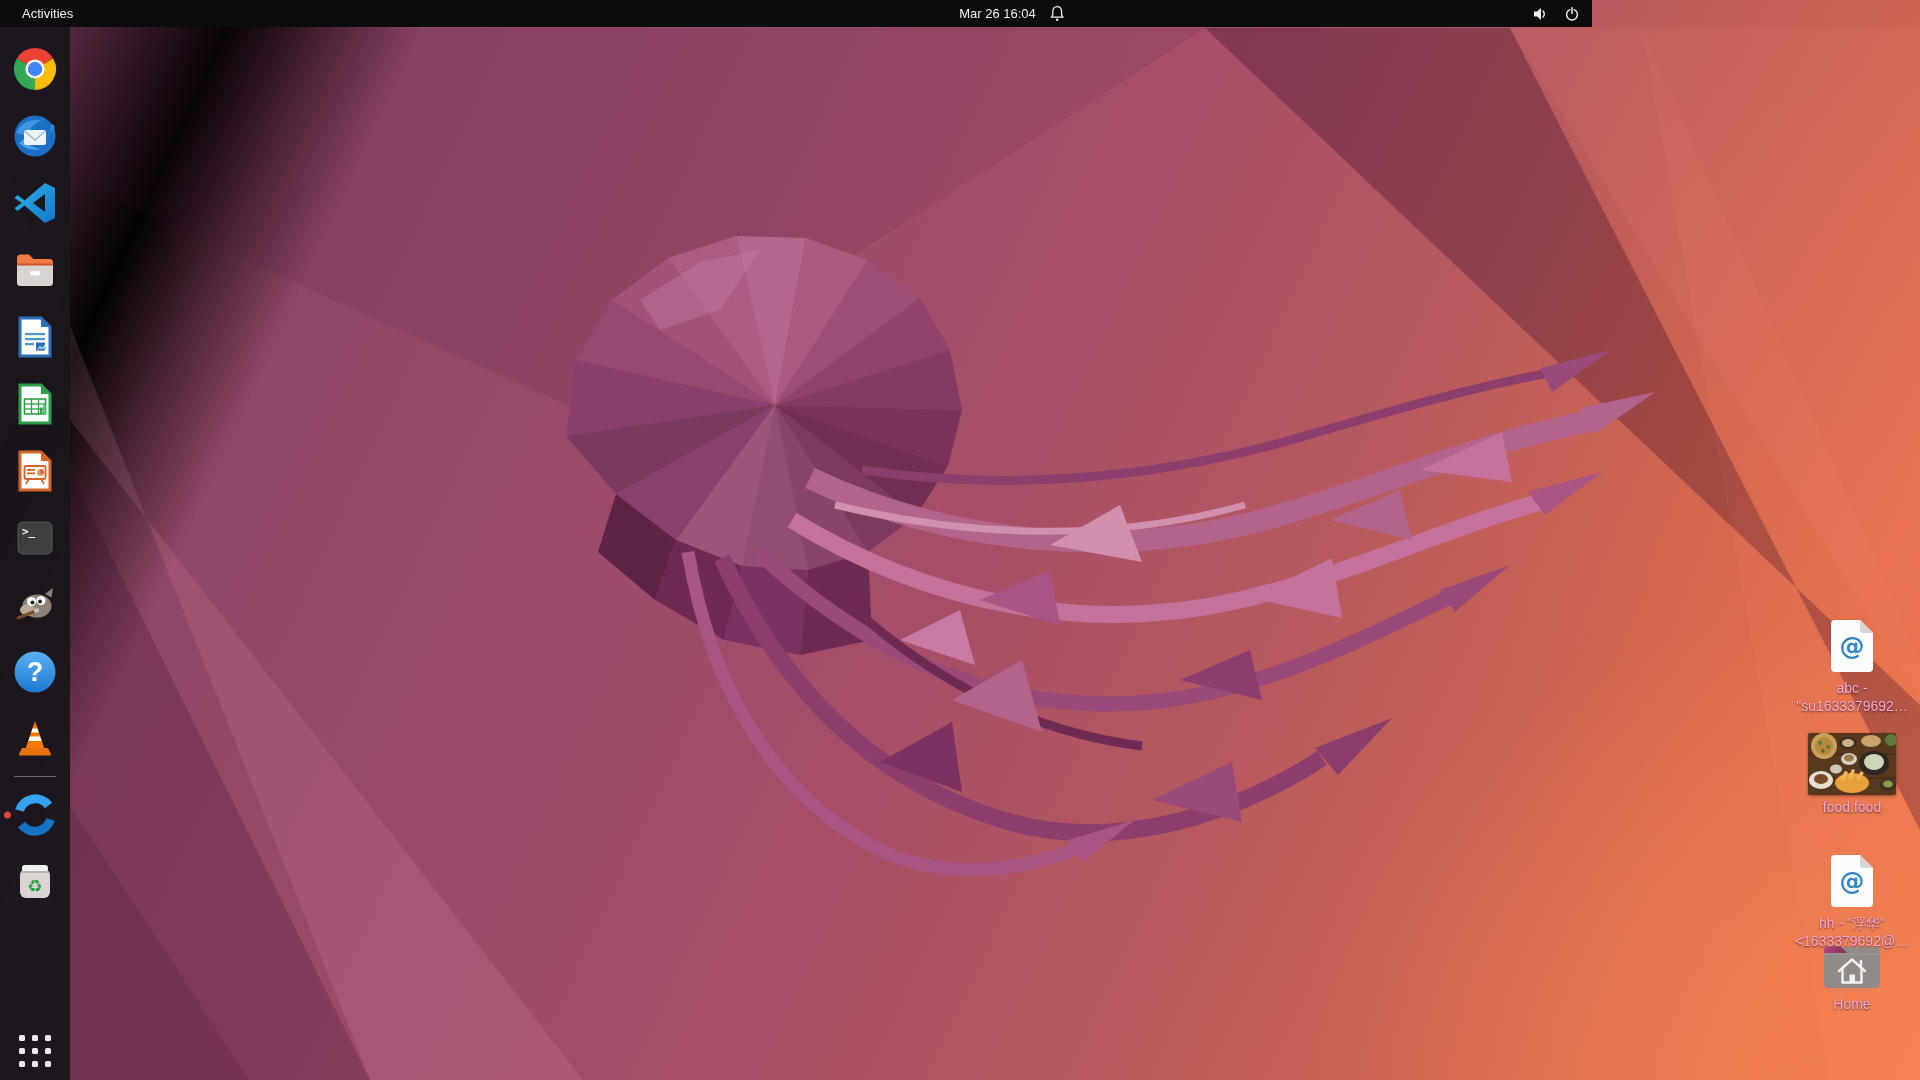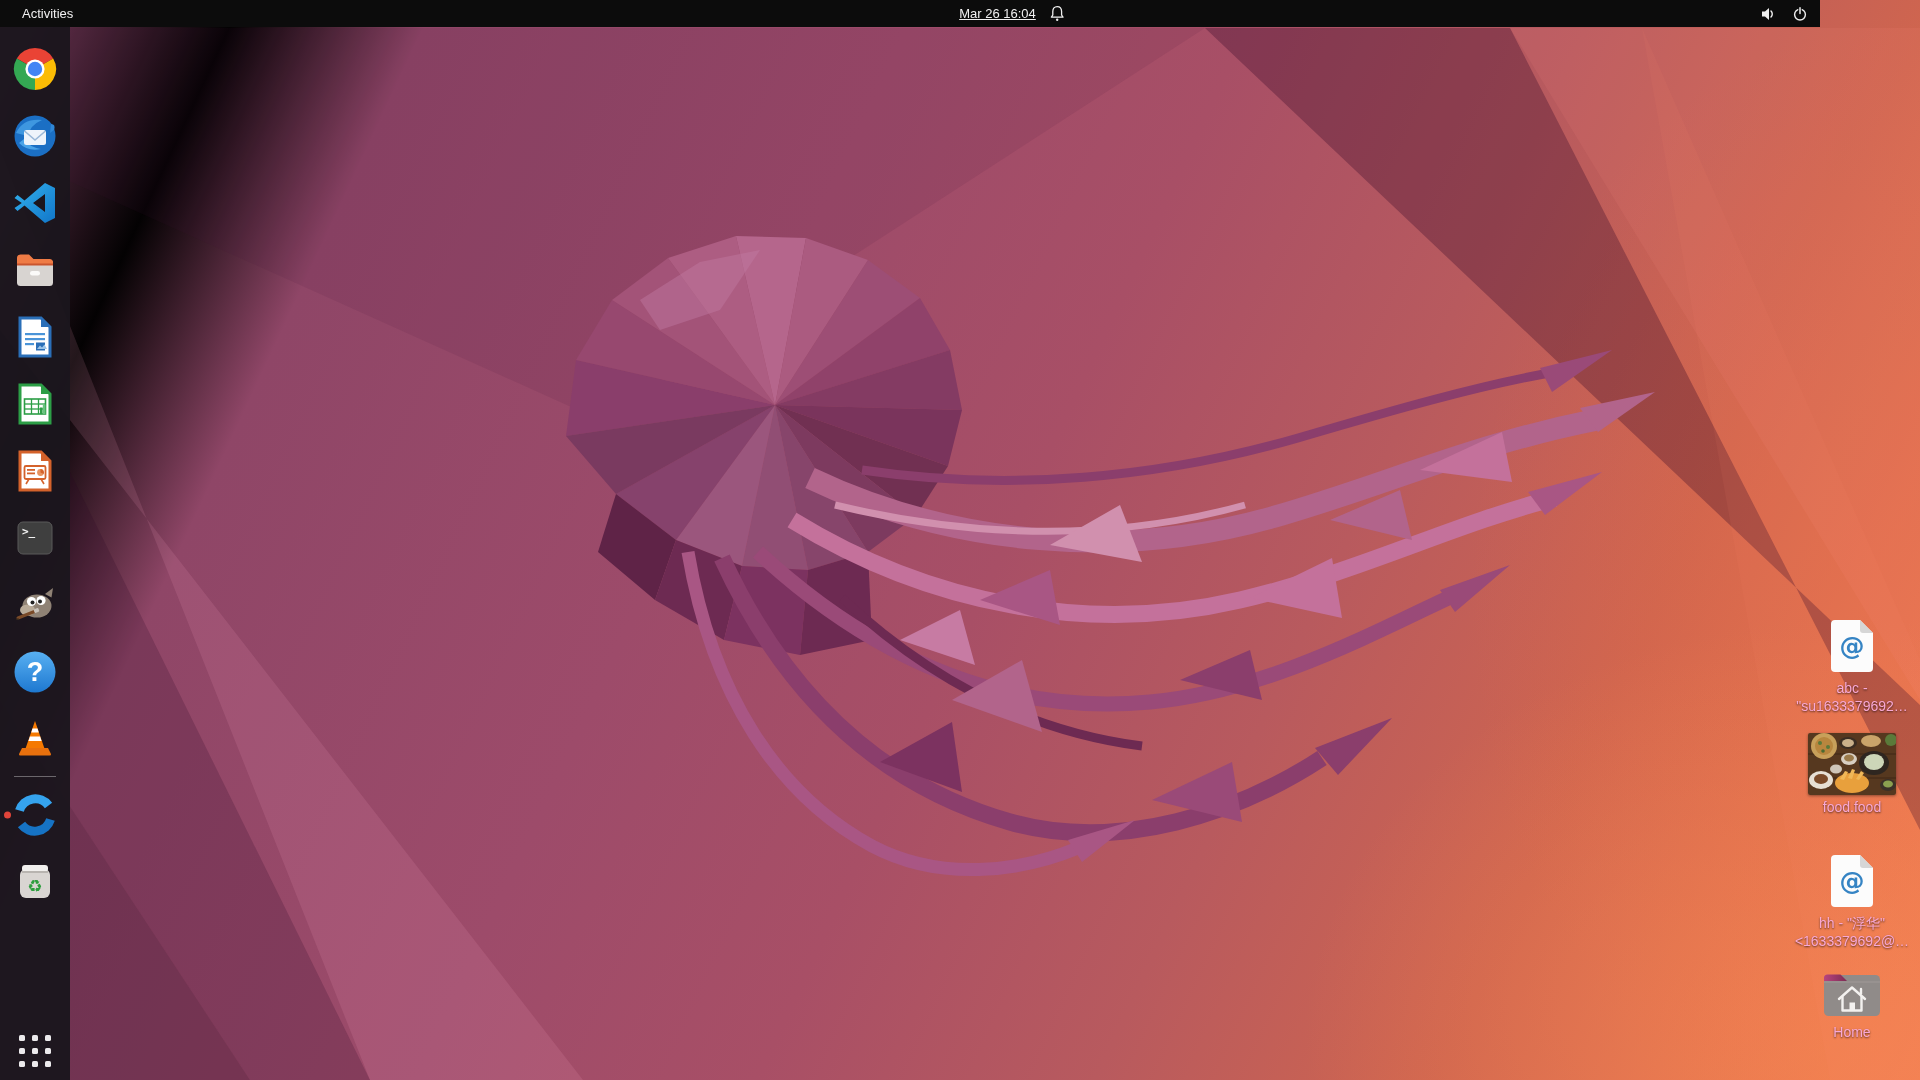--- a/index.html
+++ b/index.html
@@ -8,25 +8,25 @@
 
   
   .wallpaper{position:absolute;inset:0;z-index:1;
     background:
       radial-gradient(900px 700px at 96% 96%, rgba(248,136,82,.55), rgba(248,136,82,0) 60%),
       radial-gradient(700px 900px at 100% 55%, rgba(235,110,70,.35), rgba(235,110,70,0) 65%),
       linear-gradient(115deg,#7f3f60 0%,#8f466706 10%,#8f4667 18%,#9d4b6a 38%,#a84f66 52%,#b85a5e 66%,#cf654f 80%,#e8764f 94%,#ef7e52 100%);}
   .wallpaper svg{position:absolute;inset:0;}
 
   
-  .topbar{position:absolute;top:0;left:0;width:1820px;height:27px;background:#0c0c0c;
+  .topbar{position:absolute;top:0;left:0;width:1592px;height:27px;background:#0c0c0c;
     color:#f1f0f1;font-size:13px;z-index:60;display:flex;align-items:center;}
   .activities{margin-left:16px;padding:1px 6px;cursor:default;}
   .clock-group{position:absolute;left:1012px;transform:translateX(-50%);
-    display:flex;align-items:center;gap:13px;text-decoration:underline;}
+    display:flex;align-items:center;gap:13px;}
   .status-group{position:absolute;right:12px;display:flex;align-items:center;gap:15px;}
   .tb-icon{display:block;}
 
   
   .dock{position:absolute;top:27px;left:0;bottom:0;width:70px;background:rgba(27,22,29,.96);
     z-index:50;display:flex;flex-direction:column;align-items:center;padding-top:8px;box-sizing:border-box;}
   .dock-item{position:relative;width:70px;height:67px;display:flex;align-items:center;justify-content:center;flex:0 0 auto;}
   .dock-item svg{display:block;}
   .run-dot{position:absolute;left:4px;top:50%;transform:translateY(-50%);width:7px;height:7px;border-radius:50%;}
   .dock-divider{width:42px;height:1px;background:rgba(255,255,255,.35);margin:4px 0;flex:0 0 auto;}
@@ -348,21 +348,21 @@
       <path d="M4,8 q0-4 4-4 h25 l13,13 v35 q0,4 -4,4 H8 q-4,0 -4,-4 Z" fill="#fcfcfc"></path>
       <path d="M33,4 l13,13 h-10 q-3,0 -3,-3 Z" fill="#d6d6d6"></path>
       <text x="25" y="39" text-anchor="middle" font-size="25" font-weight="bold" font-family="DejaVu Sans, sans-serif" fill="#3584c4">@</text>
     </svg>
     <div class="desk-label">
       <div>hh - "浮华"</div>
       <div>&lt;1633379692@…</div>
     </div>
   </div>
 
-  <div class="desk-item" style="top:968px">
+  <div class="desk-item" style="top:940px">
     <svg width="64" height="52" viewBox="0 0 64 52">
       <defs>
           <linearGradient id="tabg" x1="0" y1="0" x2="1" y2="0">
         <stop offset="0" stop-color="#b8447e"></stop>
             <stop offset="1" stop-color="#7c2c54"></stop>
       </linearGradient>
         </defs>
       <rect x="4" y="7" width="56" height="41" rx="4.5" fill="#908b89"></rect>
       <path d="M4,13 v-3 q0-3.5 3.5-3.5 h13 l6.5,6.5 Z" fill="url(#tabg)"></path>
       <rect x="4" y="13" width="56" height="2" fill="#9b9693" opacity="0.7"></rect>

